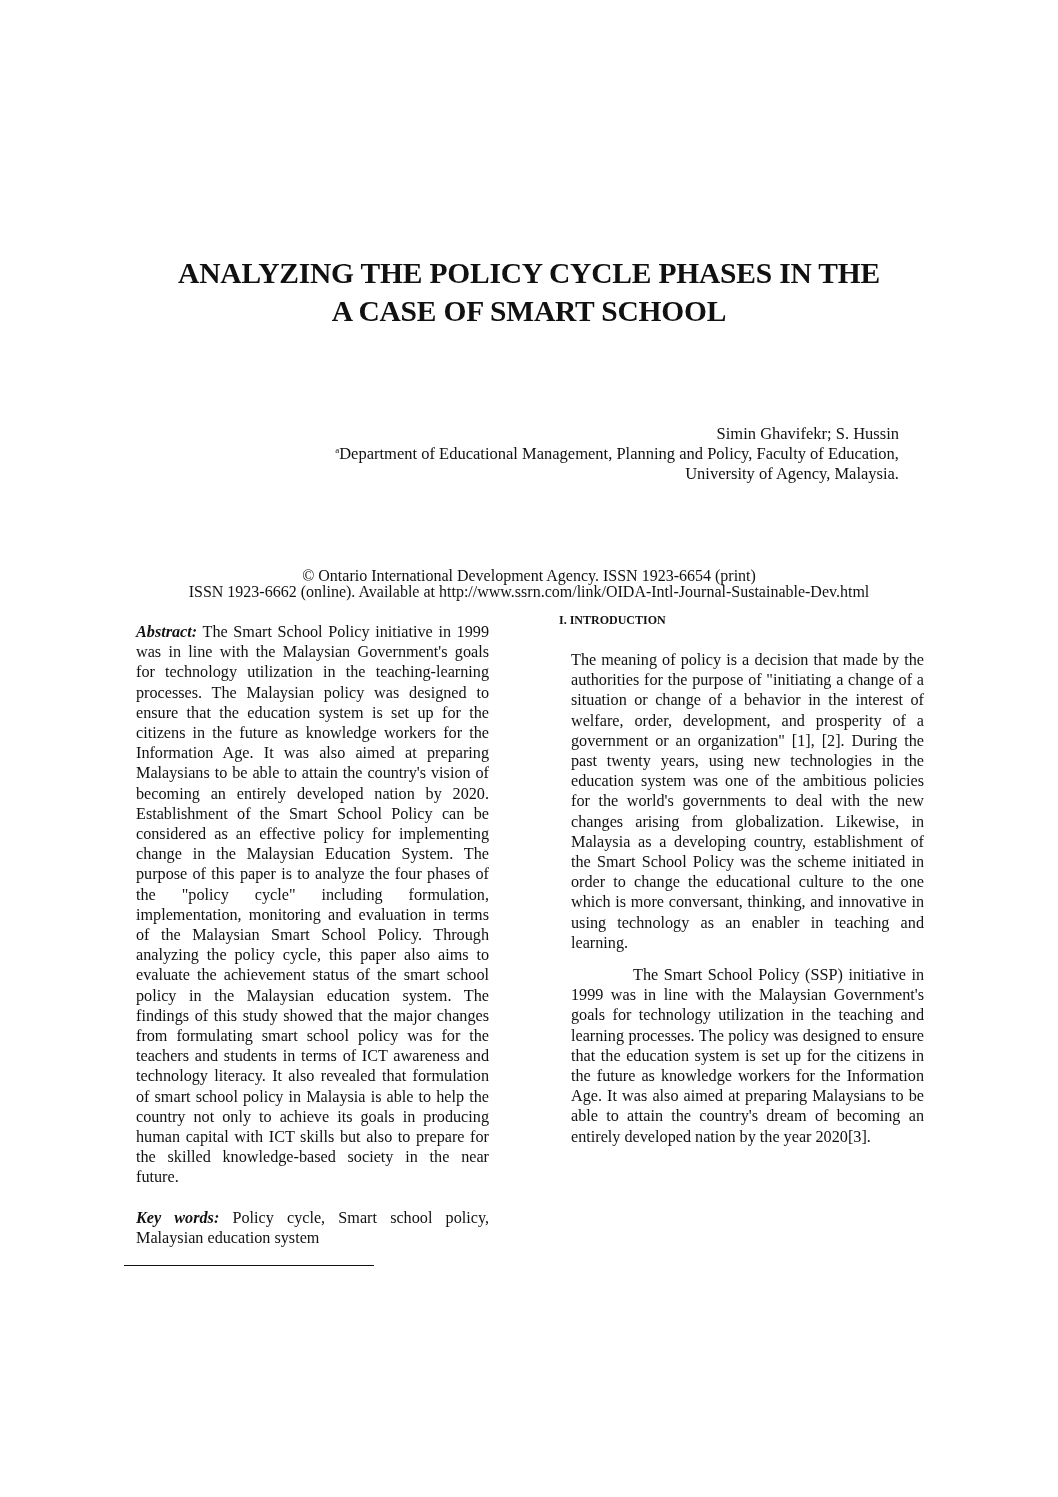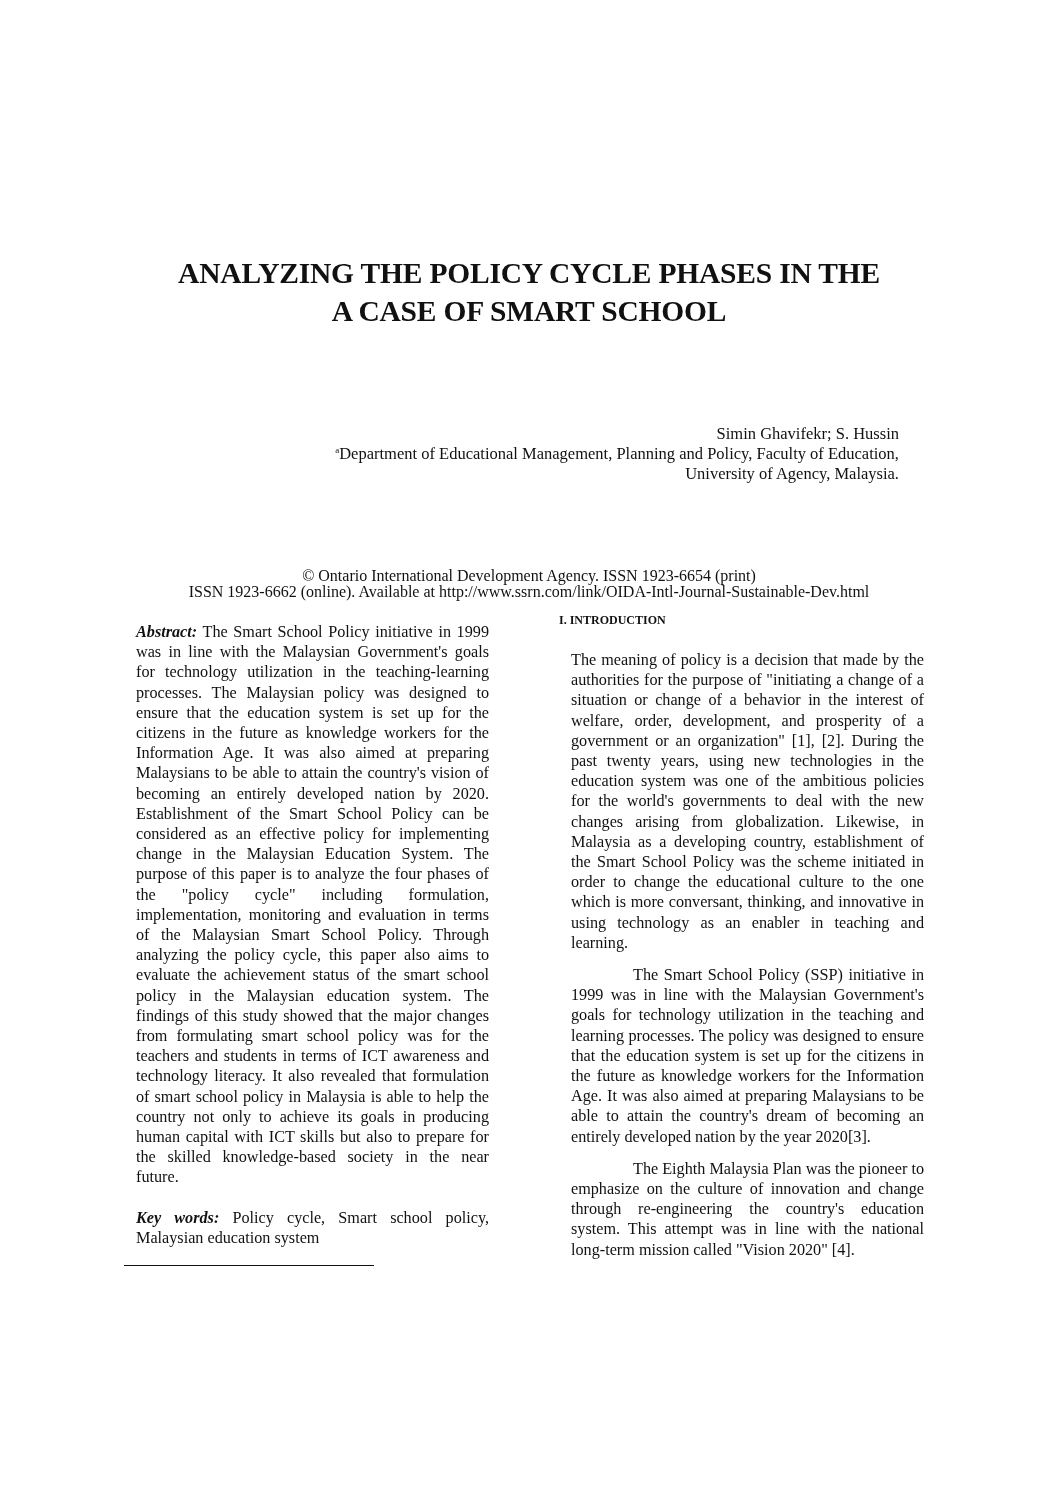--- a/index.html
+++ b/index.html
@@ -122,16 +122,15 @@
     <p><span class="abstract-label">Abstract:</span><span> The Smart School Policy initiative in 1999 was in line with the Malaysian Government's goals for technology utilization in the teaching-learning processes. The Malaysian policy was designed to ensure that the education system is set up for the citizens in the future as knowledge workers for the Information Age. It was also aimed at preparing Malaysians to be able to attain the country's vision of becoming an entirely developed nation by 2020. Establishment of the Smart School Policy can be considered as an effective policy for implementing change in the Malaysian Education System.  The purpose of this paper is to analyze the four phases of the "policy cycle" including formulation, implementation, monitoring and evaluation in terms of the Malaysian Smart School Policy. Through analyzing the policy cycle, this paper also aims to evaluate the achievement status of the smart school policy in the Malaysian education system. The findings of this study showed that the major changes from formulating smart school policy was for the teachers and students in terms of ICT awareness and technology literacy. It also revealed that formulation of smart school policy in Malaysia is able to help the country not only to achieve its goals in producing human capital with ICT skills but also to prepare for the skilled knowledge-based society in the near future.</span></p>
     <p class="keywords"><span class="keywords-label">Key words:</span><span> Policy cycle, Smart school policy, Malaysian education system</span></p>
   </div>
 
   <div class="footnote-rule"></div>
 
   <div class="col col-right">
     <div class="section-heading">I. INTRODUCTION</div>
     <p>The meaning of policy is a decision that made by the authorities for the purpose of "initiating a change of a situation or change of a behavior in the interest of welfare, order, development, and prosperity of a government or an organization" [1], [2]. During the past twenty years, using new technologies in the education system was one of the ambitious policies for the world's governments to deal with the new changes arising from globalization. Likewise, in Malaysia as a developing country, establishment of the Smart School Policy was the scheme initiated in order to change the educational culture to the one which is more conversant, thinking, and innovative in using technology as an enabler in teaching and learning.</p>
     <p class="indent">The Smart School Policy (SSP) initiative in 1999 was in line with the Malaysian Government's goals for technology utilization in the teaching and learning processes. The policy was designed to ensure that the education system is set up for the citizens in the future as knowledge workers for the Information Age. It was also aimed at preparing Malaysians to be able to attain the country's dream of becoming an entirely developed nation by the year 2020[3].</p>
-    <p class="indent">The Eighth Malaysia Plan was the pioneer to emphasize on the culture of innovation and change through re-engineering the country's education system. This attempt was in line with the national long-term mission called "Vision 2020" [4].</p>
   </div>
 
 </div>
 
 </body></html>

